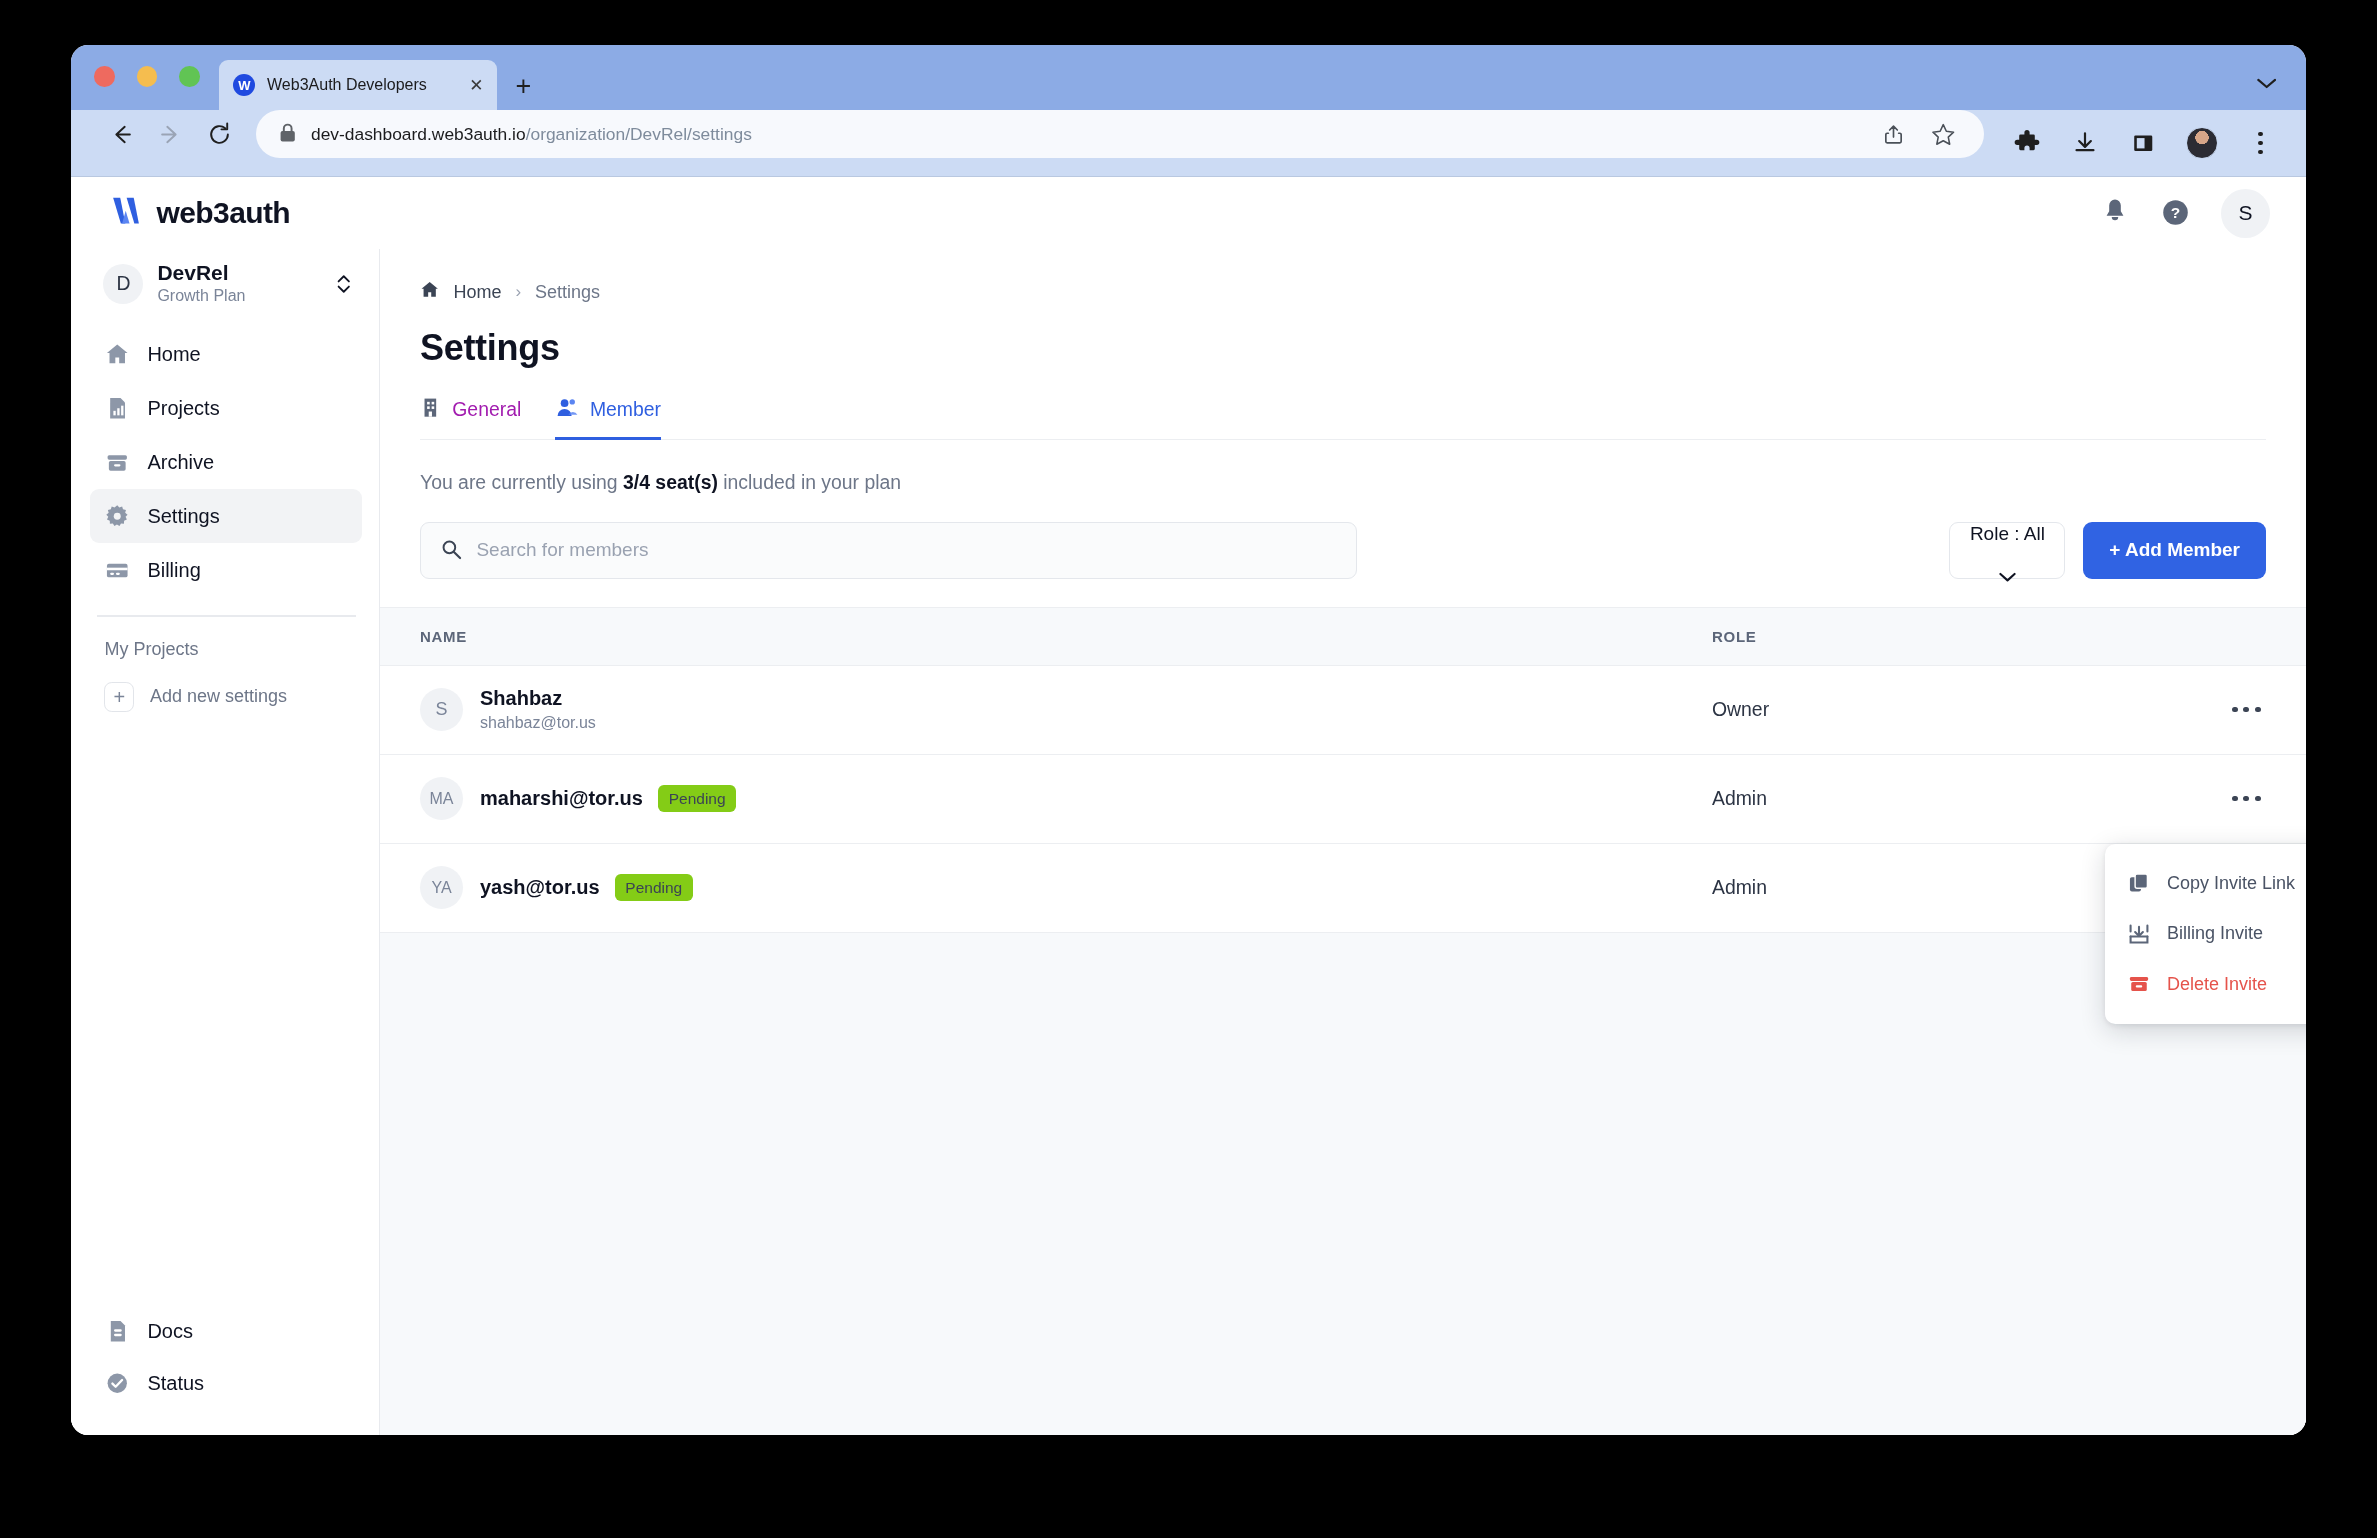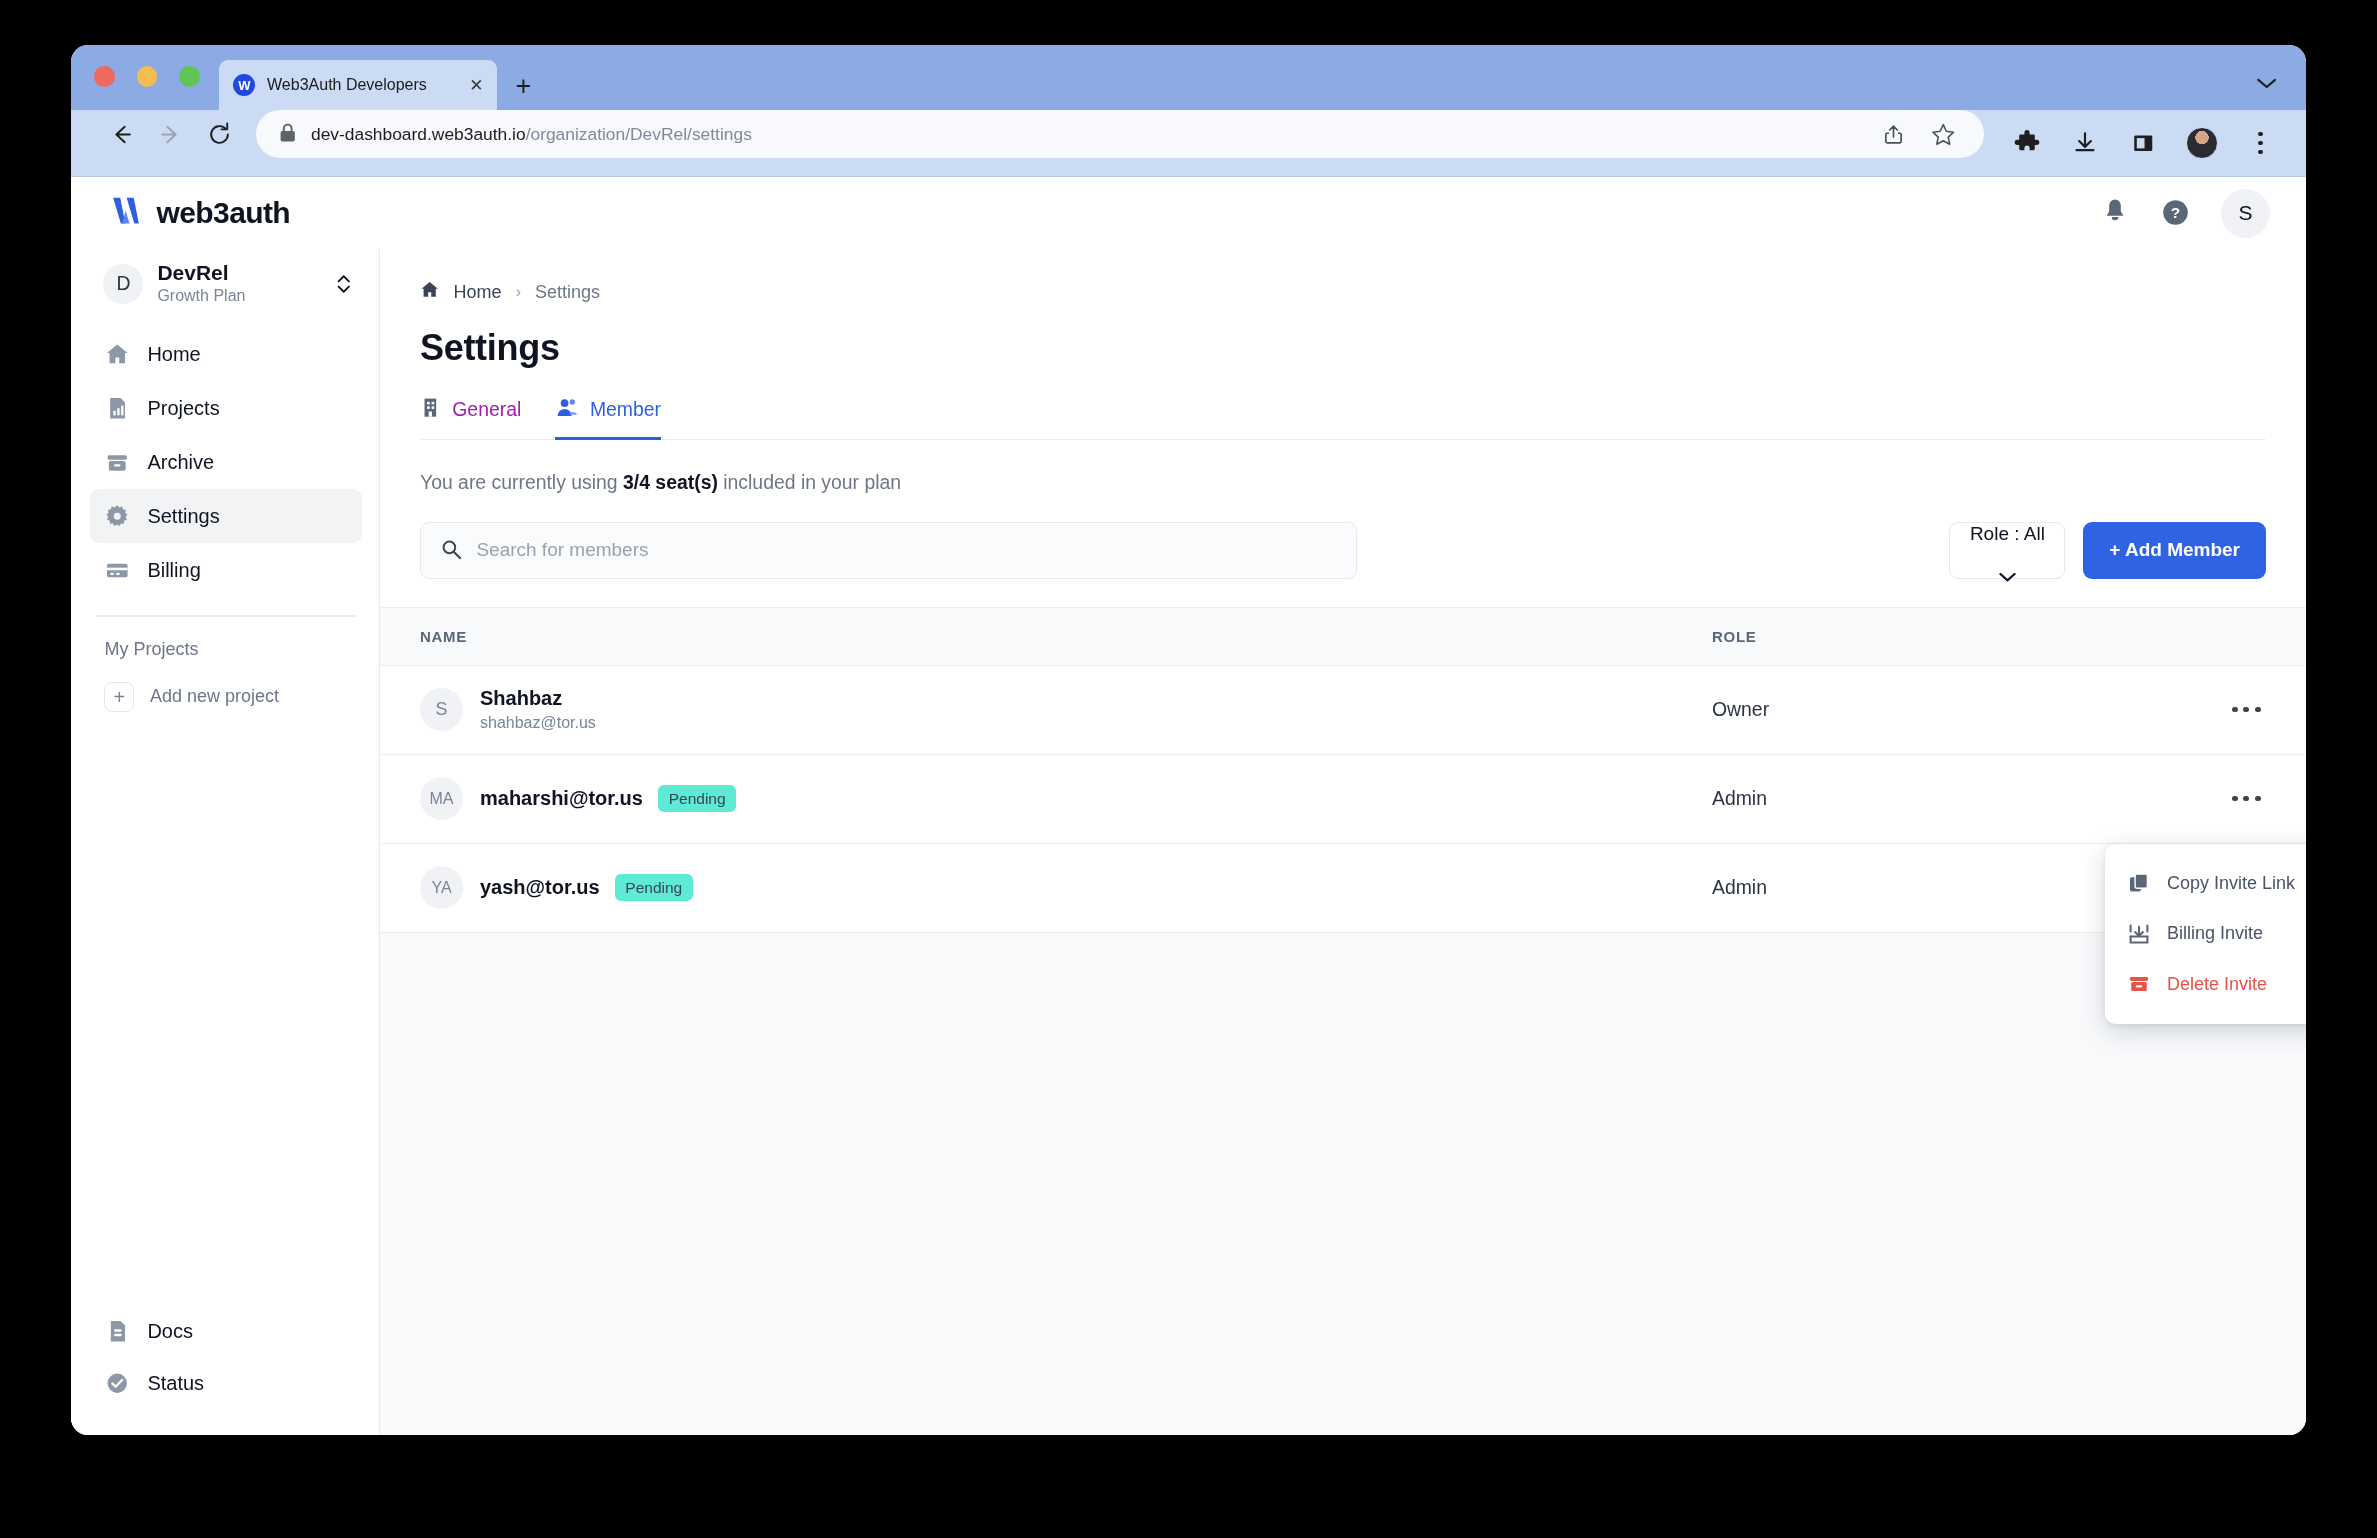--- a/index.html
+++ b/index.html
@@ -244,21 +244,21 @@
     display: flex; align-items: center; justify-content: center;
     flex: 0 0 auto;
   }
   .ravatar.one { font-size: 18px; }
   .ravatar.two { font-size: 16px; }
   .name-block { display: flex; flex-direction: column; gap: 3.9px; }
   .name-row { display: flex; align-items: center; gap: 15.5px; }
   .rname { font-size: 20px; font-weight: 700; color: #0f1322; }
   .remail { font-size: 16px; color: #7a8498; }
   .pending {
-    background: #5eead4; color: #3b4454;
+    background: #84cc16; color: #3b4454;
     font-size: 15.5px; border-radius: 5.8px; padding: 5.8px 10.3px; line-height: 1;
   }
   .cell-role { flex: 1 1 auto; font-size: 19.4px; color: #2c3444; }
   .cell-actions { flex: 0 0 78px; display: flex; justify-content: flex-end; }
   .kebab-h { display: flex; gap: 5.8px; align-items: center; padding: 11.6px 5.2px; }
   .kebab-h i { width: 5.8px; height: 5.8px; border-radius: 50%; background: #3b4454; display: block; }
 
   .table-fill { flex: 1 1 auto; background: #f7f9fb; }
 
   
@@ -479,21 +479,21 @@
             <span>Billing</span>
           </div>
         </div>
 
         <div class="sidebar-divider"></div>
 
         <div class="section-label">My Projects</div>
 
         <div class="addproject">
           <span class="plusbox">+</span>
-          <span class="lbl">Add new project</span>
+          <span class="lbl">Add new settings</span>
         </div>
 
         <div class="sidebar-spacer"></div>
 
         <div class="sidebar-bottom">
           <div class="navitem">
             <span class="navicon">
               <svg width="24.5" height="24.5" viewBox="0 0 38 38">
                 <path d="M9 3 H24 L31 10 V35 H9 Z" fill="#8d97a8"></path>
                 <rect x="14" y="16" width="12" height="3.6" rx="1.8" fill="#fff"></rect>

